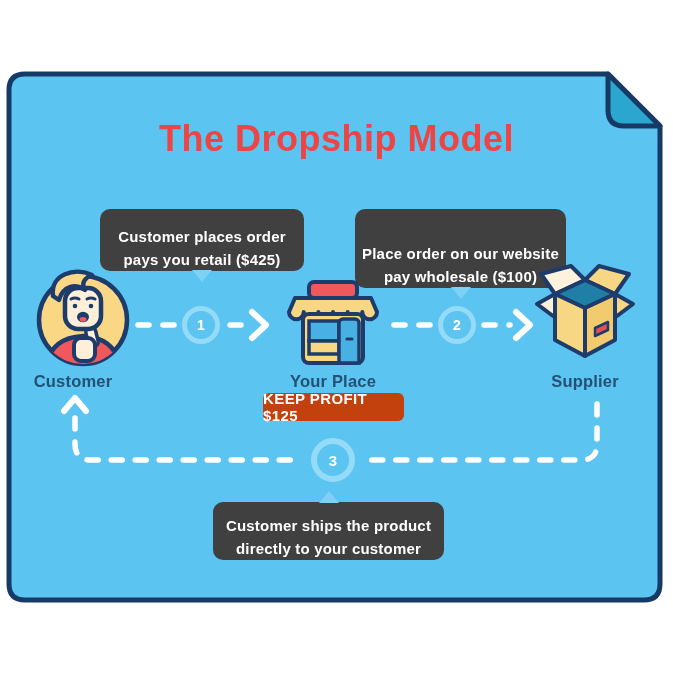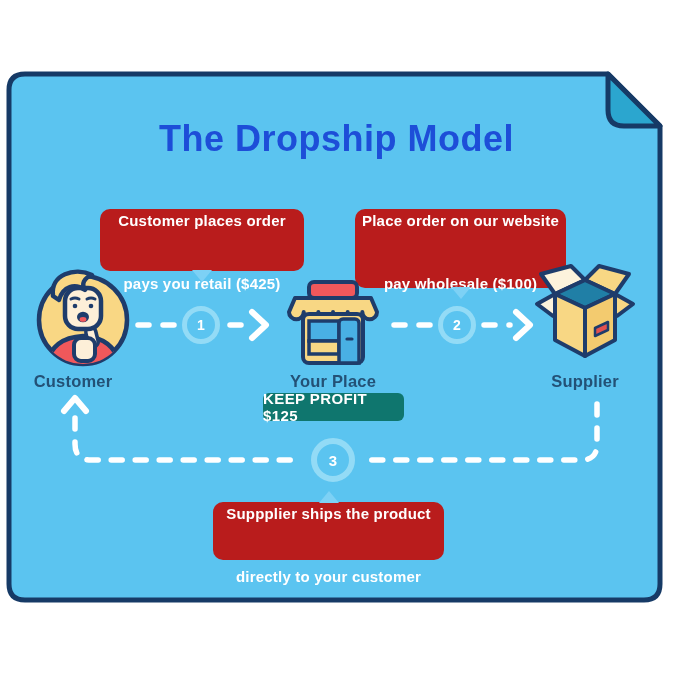--- a/index.html
+++ b/index.html
@@ -3,28 +3,27 @@
 <meta charset="utf-8">
 <style>
   html,body{margin:0;padding:0;background:#ffffff;}
   .stage{
     position:relative;width:673px;height:673px;background:#ffffff;overflow:hidden;
     font-family:"Liberation Sans", sans-serif;
   }
   .layer{position:absolute;left:0;top:0;width:673px;height:673px;}
   .title{
     position:absolute;left:0;top:118px;width:673px;text-align:center;
-    color:#1d4ed8;font-size:36px;font-weight:bold;letter-spacing:0.5px;
+    color:#ef4444;font-size:36px;font-weight:bold;letter-spacing:0.5px;
   }
   .bubble{
-    position:absolute;background:#b91c1c;border-radius:10px;
+    position:absolute;background:#404040;border-radius:10px;
     color:#ffffff;font-size:15px;font-weight:bold;line-height:1.55;
-    display:flex;flex-direction:column;justify-content:flex-start;text-align:center;
+    display:flex;flex-direction:column;justify-content:flex-end;text-align:center;
     letter-spacing:0.2px;
-    gap:40px;
   }
   .bubble .tail-down{
     position:absolute;left:50%;bottom:-11px;margin-left:-10px;width:0;height:0;
     border-left:10px solid transparent;border-right:10px solid transparent;
     border-top:12px solid #7dd1f5;
   }
   .bubble .tail-up{
     position:absolute;left:50%;top:-11px;margin-left:-10px;width:0;height:0;
     border-left:10px solid transparent;border-right:10px solid transparent;
     border-bottom:12px solid #7dd1f5;
@@ -43,21 +42,21 @@
     position:absolute;border-radius:50%;border:5px solid #93dbf6;
     color:#ffffff;font-weight:bold;font-size:14px;
     display:flex;align-items:center;justify-content:center;
     width:28px;height:28px;
   }
   .step-1{left:182px;top:306px;}
   .step-2{left:438px;top:306px;}
   .step-3{left:311px;top:438px;width:32px;height:32px;border-width:6px;font-size:15px;}
   .badge{
     position:absolute;left:263px;top:393px;width:141px;height:28px;
-    background:#0f766e;border-radius:6px;color:#ffffff;font-size:15px;font-weight:bold;
+    background:#c2410c;border-radius:6px;color:#ffffff;font-size:15px;font-weight:bold;
     display:flex;align-items:center;justify-content:center;letter-spacing:0.4px;
   }
   .icon-svg{position:absolute;}
   .icon-customer{left:35px;top:266px;}
   .icon-store{left:281px;top:279px;}
   .icon-supplier{left:533px;top:262px;}
 </style>
 </head>
 <body>
 
@@ -154,18 +153,18 @@
   <div class="step-circle step-2">
     <span>2</span>
   </div>
   <div class="step-circle step-3">
     <span>3</span>
   </div>
 
   <div class="badge">KEEP PROFIT $125</div>
 
   <div class="bubble bubble-bottom">
-    <span>Suppplier ships the product</span>
+    <span>Customer ships the product</span>
     <span>directly to your customer</span>
     <span class="tail-up"></span>
   </div>
 
 </div>
 
 </body></html>

